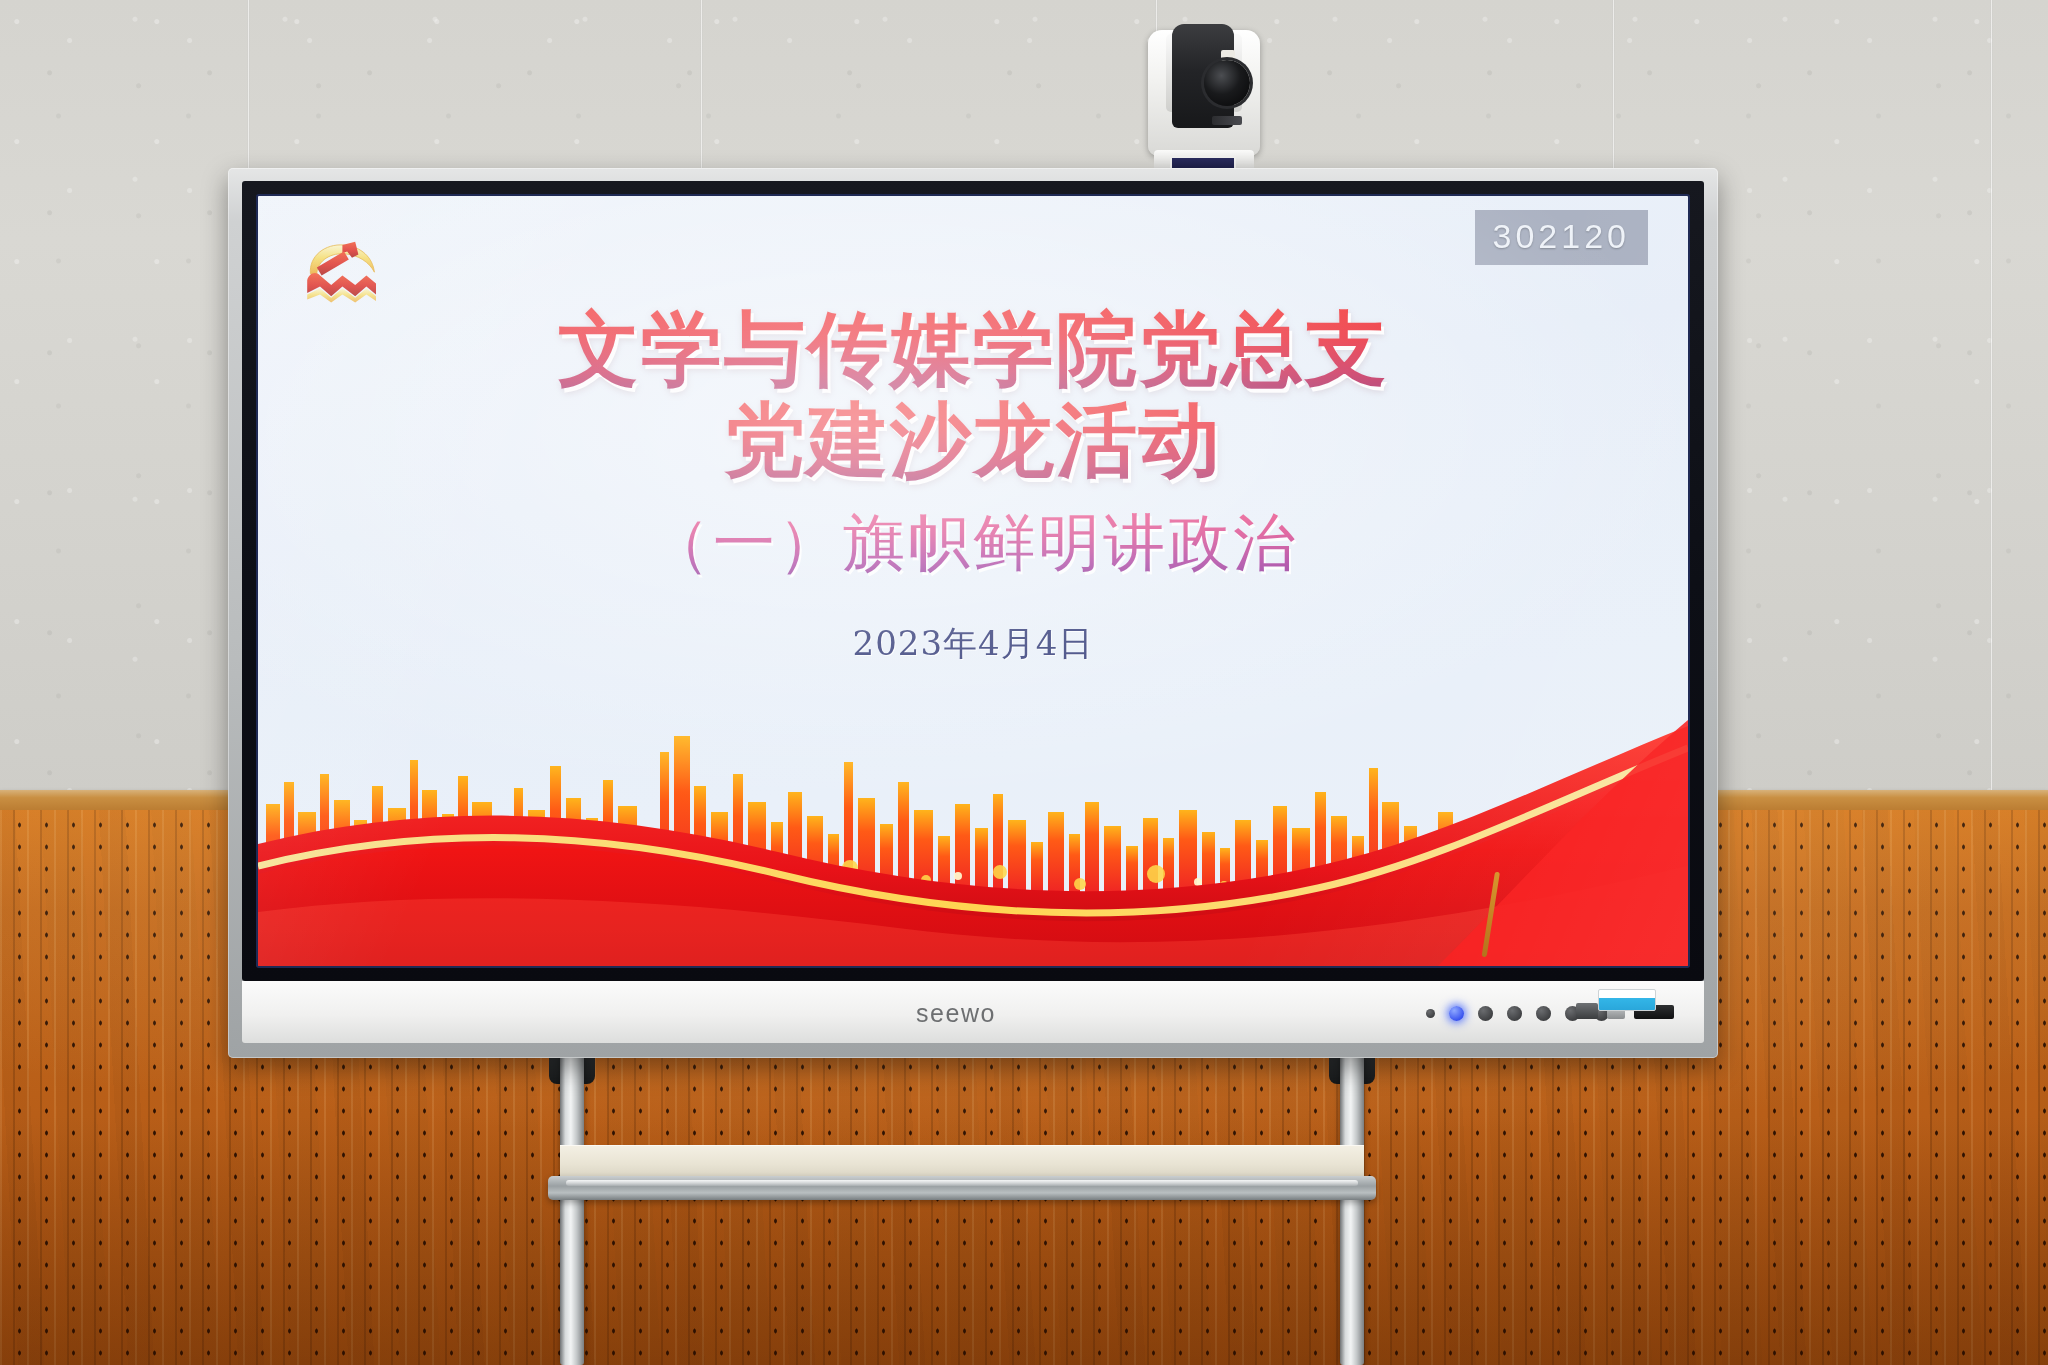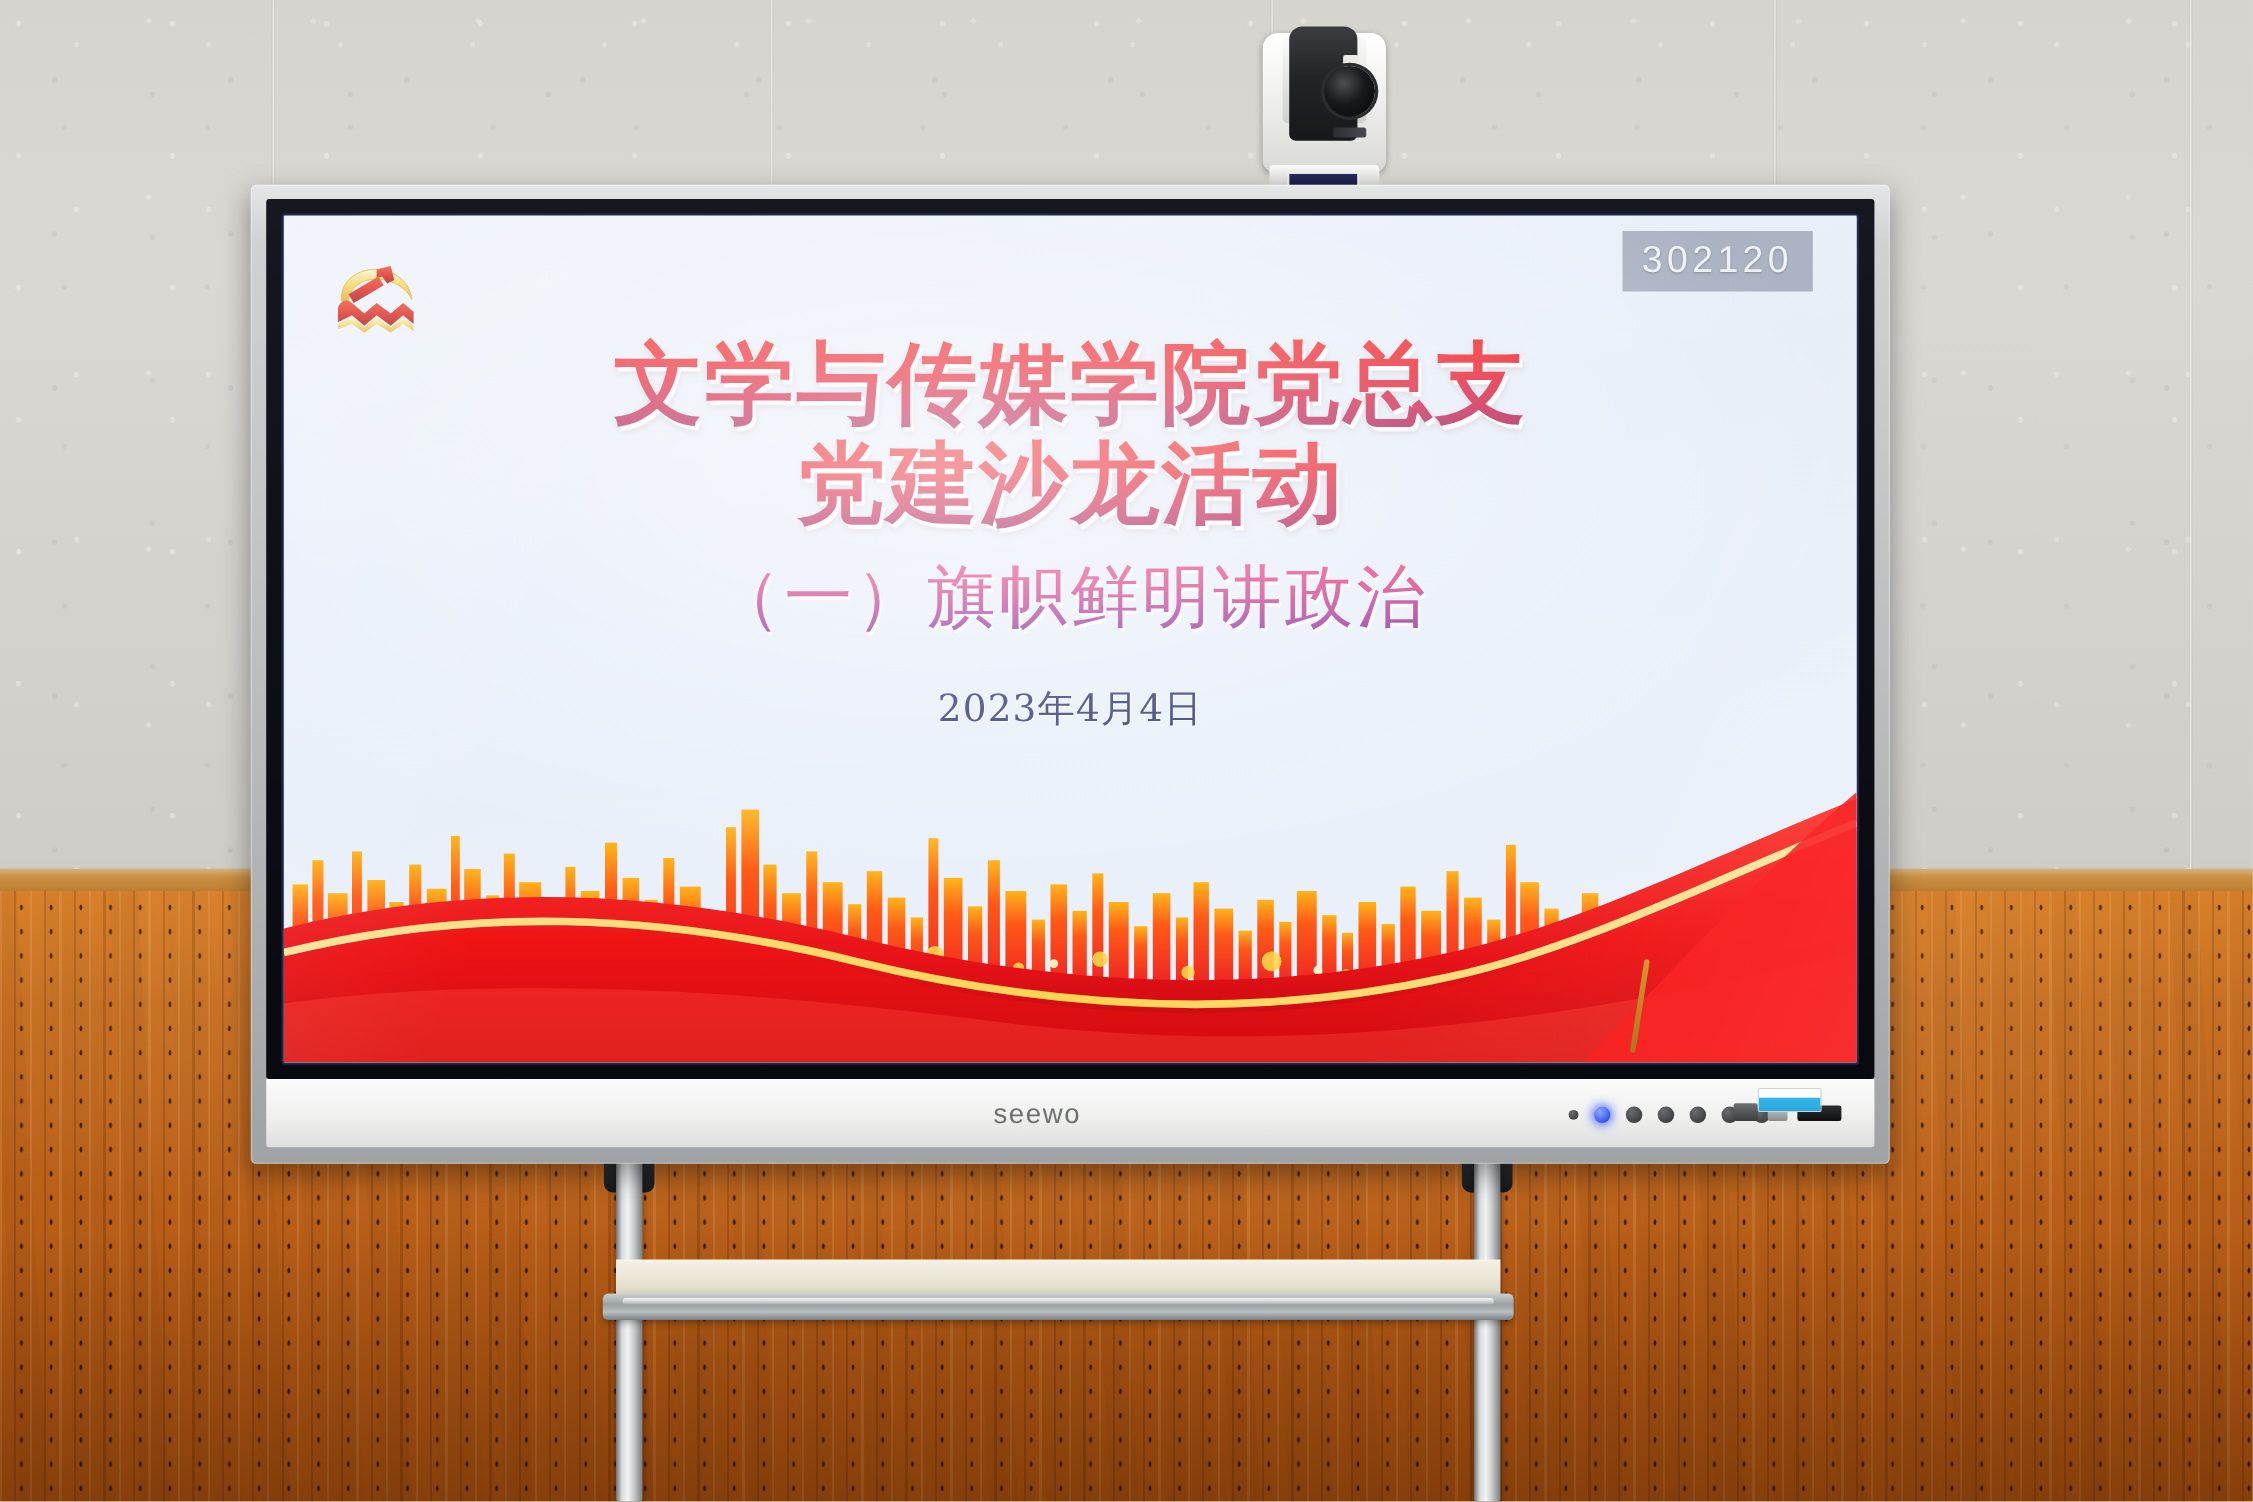--- a/index.html
+++ b/index.html
@@ -168,21 +168,21 @@
     background:radial-gradient(ellipse 85% 70% at 42% 30%, rgba(255,255,255,.55), rgba(255,255,255,0) 70%);
   }
 
   
   .chin{
     position:absolute;left:14px;top:813px;width:1462px;height:62px;
     background:linear-gradient(180deg,#fbfbfb 0%,#f0f0ef 55%,#dddedd 100%);
     border-radius:0 0 3px 3px;
   }
   .brand{
-    position:absolute;left:3px;top:18px;width:1396px;text-align:center;
+    position:absolute;left:16px;top:18px;width:1396px;text-align:center;
     font-size:25px;letter-spacing:1.5px;color:#6d6f71;font-weight:400;
   }
   .ctrl-row{position:absolute;right:95px;top:25px;display:flex;align-items:center;gap:14px;}
   .ctrl-dot{width:15px;height:15px;border-radius:50%;
     background:radial-gradient(circle at 35% 30%,#6a6c6f,#2e2f31);}
   .ctrl-dot.small{width:9px;height:9px;}
   .ctrl-dot.power{background:radial-gradient(circle at 35% 30%,#8ea8ff,#1731e8);
     box-shadow:0 0 9px 2px rgba(40,80,255,.75);}
   .ports{position:absolute;right:30px;top:22px;display:flex;align-items:flex-end;gap:9px;}
   .port{background:linear-gradient(180deg,#6e7174,#3b3d3f);border-radius:2px;}

